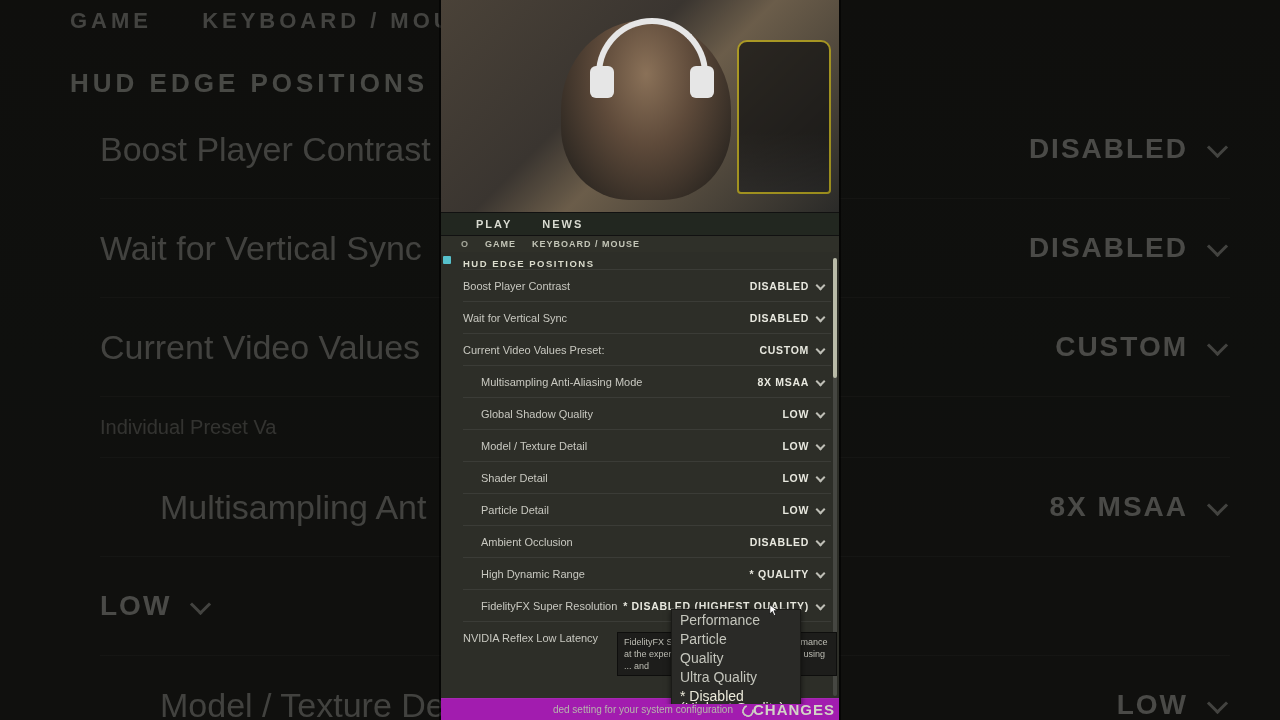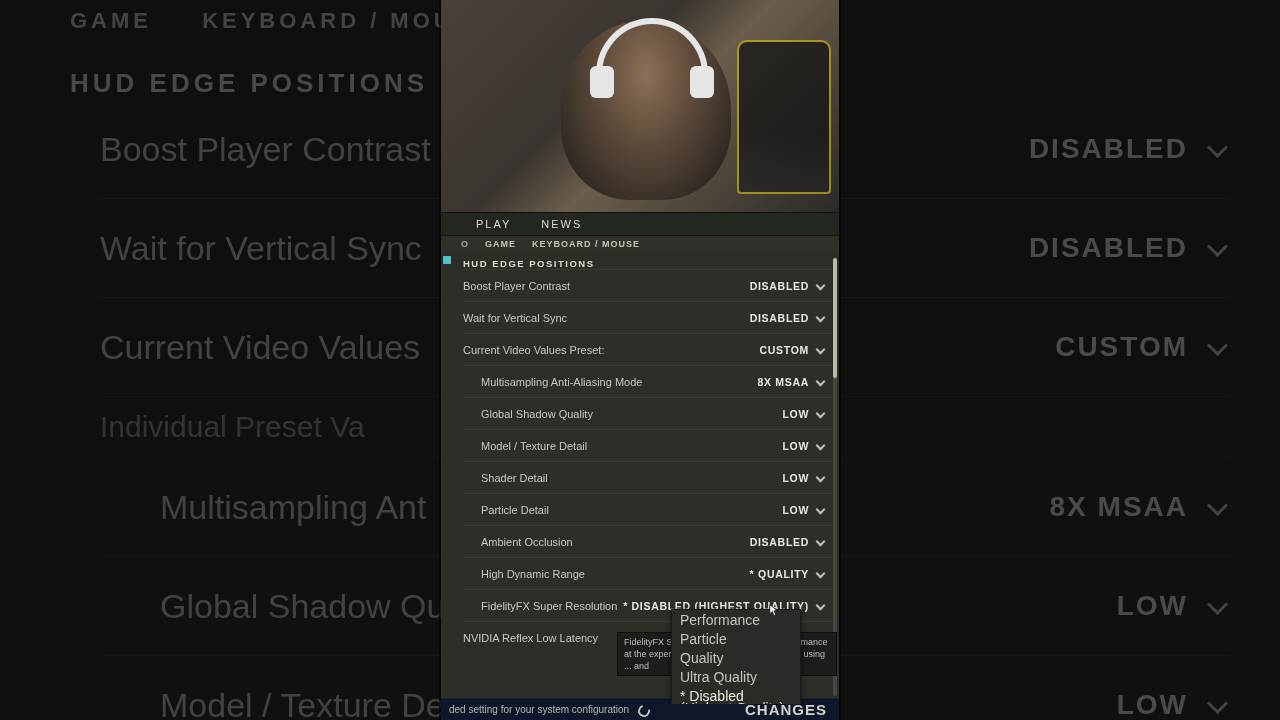--- a/index.html
+++ b/index.html
@@ -98,21 +98,21 @@
     width: 24px; height: 32px; background: #e6e6e6; border-radius: 6px;
   }
   .headset::before { left: -12px; }
   .headset::after  { right: -12px; }
 
   .menubar {
     height: 22px;
     background: #222720;
     display: flex; align-items: center; gap: 30px;
     padding-left: 35px;
-    font-size: 11px; font-weight: 400; letter-spacing: 2px;
+    font-size: 11px; font-weight: 700; letter-spacing: 2px;
     font-family: "Arial Narrow", Arial, sans-serif;
     color: #d8dad0;
     border-top: 1px solid #111;
     border-bottom: 1px solid #111;
   }
 
   .subtabs {
     height: 16px;
     display: flex; align-items: center; gap: 16px;
     padding-left: 20px;
@@ -207,24 +207,24 @@
     position:absolute;
     left:328px; top:352px;
     width:10px; height:14px;
     z-index:20;
   }
   .cursor svg { display:block; }
 
   .footer {
     position:absolute; left:0; bottom:0; width:100%;
     height:22px; box-sizing:border-box;
-    background:#0f172a;
+    background:#a21caf;
     border-top:1px solid rgba(255,255,255,0.05);
-    display:flex; align-items:center; justify-content:space-between;
-    padding:0 12px 0 8px;
+    display:flex; align-items:center; justify-content:flex-end;
+    padding:0 4px 0 8px;
     font-size:10px; color:#b6b6ad;
   }
   .footer .left { display:flex; align-items:center; gap:8px; white-space:nowrap; }
   .footer .right {
     font-size:15px; font-weight:800; letter-spacing:1px;
     font-family:"Arial Narrow", Arial, sans-serif;
     color:#d2d3c6;
   }
   .reset-ic { width:12px; height:12px; position:relative; }
   .reset-ic::before {
@@ -267,31 +267,30 @@
         </span>
       </div>
     <div class="bg-row">
         <span>Current Video Values</span>
         <span class="val">
           <span>CUSTOM</span>
           <span class="bg-chev"></span>
         </span>
       </div>
     <div class="bg-row" style="height:60px;">
-        <span style="opacity:0.7;font-size:30px;">Individual Preset Va</span>
+        <span style="opacity:0.7;font-size:20px;">Individual Preset Va</span>
       </div>
     <div class="bg-row">
         <span class="indent">Multisampling Ant</span>
         <span class="val">
           <span>8X MSAA</span>
           <span class="bg-chev"></span>
         </span>
       </div>
     <div class="bg-row">
-        <span class="indent">Global Shadow Qu</span>
         <span class="val">
           <span>LOW</span>
           <span class="bg-chev"></span>
         </span>
       </div>
     <div class="bg-row">
         <span class="indent">Model / Texture De</span>
         <span class="val">
           <span>LOW</span>
           <span class="bg-chev"></span>

